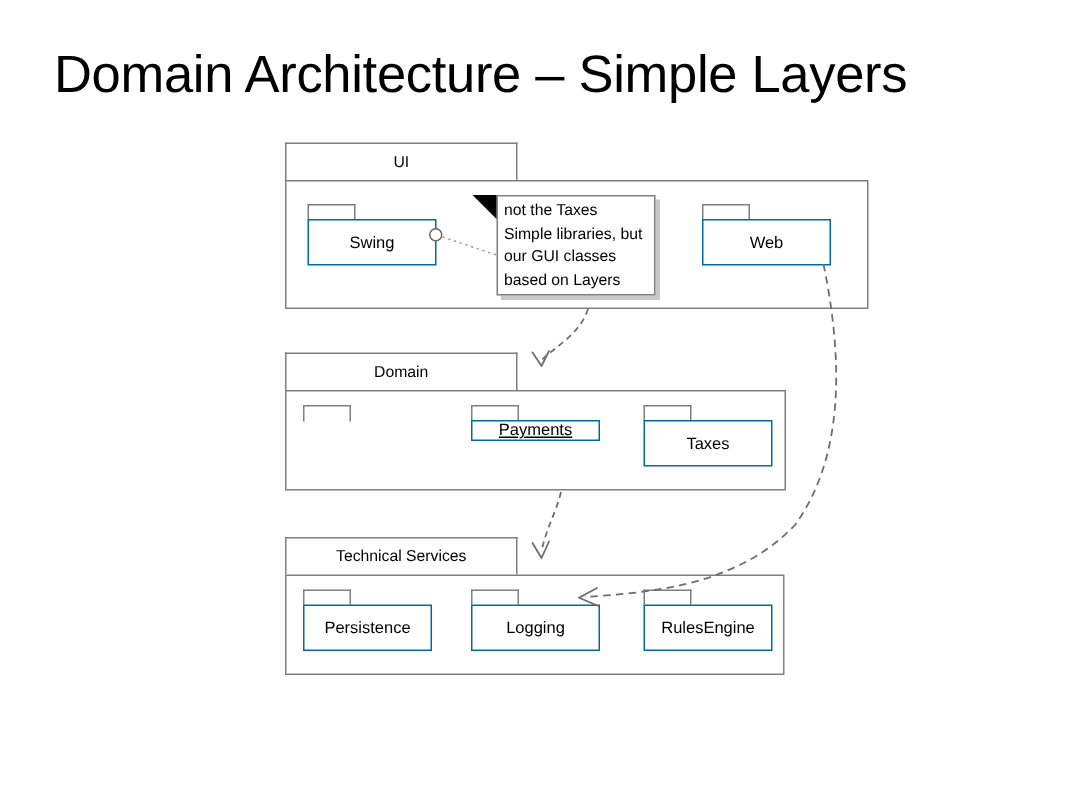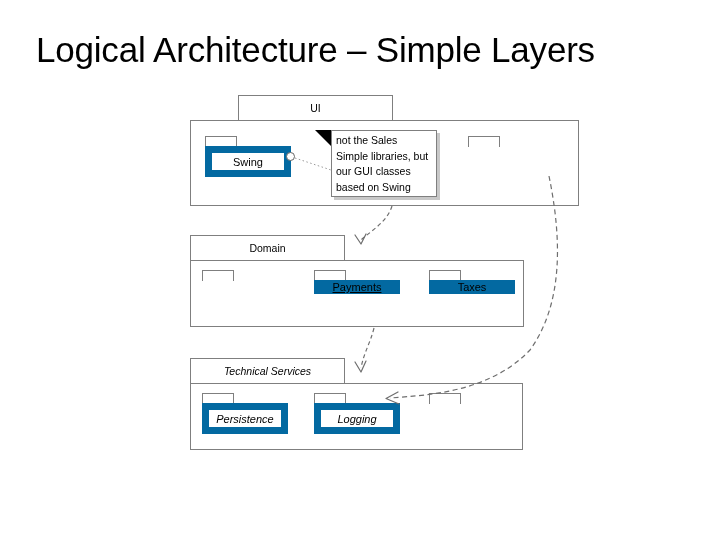--- a/index.html
+++ b/index.html
@@ -75,21 +75,21 @@
     box-sizing: border-box;
     border: 1px solid #7f7f7f;
     border-bottom: none;
     background: #ffffff;
   }
   .pkg-body {
     position: absolute;
     left: 0;
     top: 10px;
     box-sizing: border-box;
-    border: 7px solid #0369a1;
+    border: 1px solid #0369a1;
     background: #ffffff;
     color: #000000;
     font-size: 11px;
     text-align: center;
     white-space: nowrap;
     display: flex;
     align-items: center;
     justify-content: center;
   }
 
@@ -145,49 +145,52 @@
     width: 720px;
     height: 540px;
     pointer-events: none;
   }
 </style>
 </head>
 <body>
 
 <div id="slide">
 
-  <div id="slide-title">Logical Architecture – Simple Layers</div>
+  <div id="slide-title">Domain Architecture – Simple Layers</div>
 
   <div class="layer" style="left:190px; top:95px; width:389px; height:111px;">
-    <div class="layer-tab" style="width:155px;margin-left:48px;">
+    <div class="layer-tab" style="width:155px;">
       <span>UI</span>
     </div>
     <div class="layer-body" style="top:25px; width:389px; height:86px;"></div>
 
     <div class="pkg" style="left:15px; top:41px; width:86px; height:41px;">
       <div class="pkg-tab"></div>
       <div class="pkg-body" style="width:86px; height:31px;">
         <span>Swing</span>
       </div>
     </div>
 
     <div class="pkg" style="left:278px; top:41px; width:86px; height:41px;">
       <div class="pkg-tab"></div>
+      <div class="pkg-body" style="width:86px; height:31px;">
+        <span>Web</span>
+      </div>
     </div>
   </div>
 
   <div class="note" style="left:331px; top:130px;">
     <div class="note-shadow"></div>
     <div class="note-box"></div>
     <div class="note-fold"></div>
     <div class="note-text">
-      <span>not the Sales</span>
+      <span>not the Taxes</span>
       <span>Simple libraries, but</span>
       <span>our GUI classes</span>
-      <span>based on Swing</span>
+      <span>based on Layers</span>
     </div>
   </div>
 
   <div class="layer" style="left:190px; top:235px; width:334px; height:92px;">
     <div class="layer-tab" style="width:155px;text-align:center;">
       <span>Domain</span>
     </div>
     <div class="layer-body" style="top:25px; width:334px; height:67px;"></div>
 
     <div class="pkg" style="left:12px; top:35px; width:86px; height:41px;">
@@ -196,27 +199,27 @@
 
     <div class="pkg" style="left:124px; top:35px; width:86px; height:41px;">
       <div class="pkg-tab"></div>
       <div class="pkg-body" style="width:86px; height:14px;text-decoration:underline;">
         <span>Payments</span>
       </div>
     </div>
 
     <div class="pkg" style="left:239px; top:35px; width:86px; height:41px;">
       <div class="pkg-tab"></div>
-      <div class="pkg-body" style="width:86px; height:14px;">
+      <div class="pkg-body" style="width:86px; height:31px;">
         <span>Taxes</span>
       </div>
     </div>
   </div>
 
-  <div class="layer" style="left:190px; top:358px; width:333px; height:92px;font-style:italic;">
+  <div class="layer" style="left:190px; top:358px; width:333px; height:92px;">
     <div class="layer-tab" style="width:155px;">
       <span>Technical Services</span>
     </div>
     <div class="layer-body" style="top:25px; width:333px; height:67px;"></div>
 
     <div class="pkg" style="left:12px; top:35px; width:86px; height:41px;">
       <div class="pkg-tab"></div>
       <div class="pkg-body" style="width:86px; height:31px;">
         <span>Persistence</span>
       </div>
@@ -224,20 +227,23 @@
 
     <div class="pkg" style="left:124px; top:35px; width:86px; height:41px;">
       <div class="pkg-tab"></div>
       <div class="pkg-body" style="width:86px; height:31px;justify-content:center;">
         <span>Logging</span>
       </div>
     </div>
 
     <div class="pkg" style="left:239px; top:35px; width:86px; height:41px;">
       <div class="pkg-tab"></div>
+      <div class="pkg-body" style="width:86px; height:31px;">
+        <span>RulesEngine</span>
+      </div>
     </div>
   </div>
 
   <svg class="overlay" viewBox="0 0 720 540">
 
     <circle cx="290.5" cy="156.5" r="4" fill="#ffffff" stroke="#666666" stroke-width="1"></circle>
 
     <path d="M295,158 L331,170" stroke="#9a9a9a" stroke-width="1" fill="none" stroke-dasharray="1.5,2.5"></path>
 
     <path d="M392,206 C387,222 372,230 361,240" stroke="#6e6e6e" stroke-width="1.2" fill="none" stroke-dasharray="4,3"></path>

